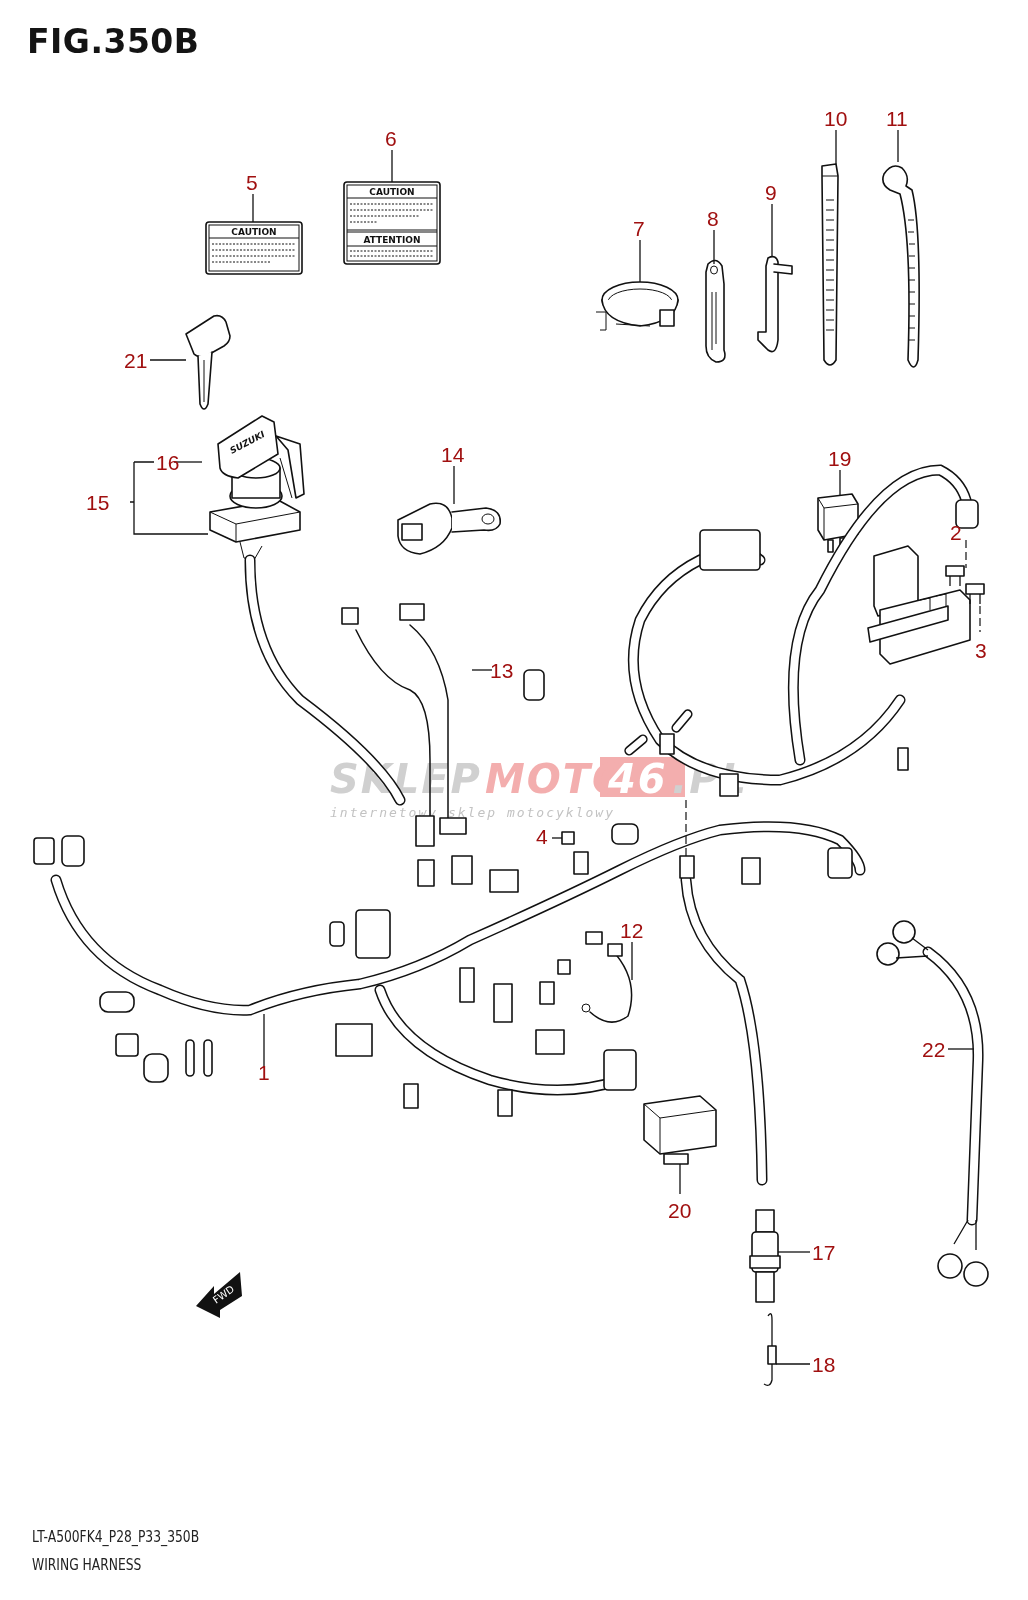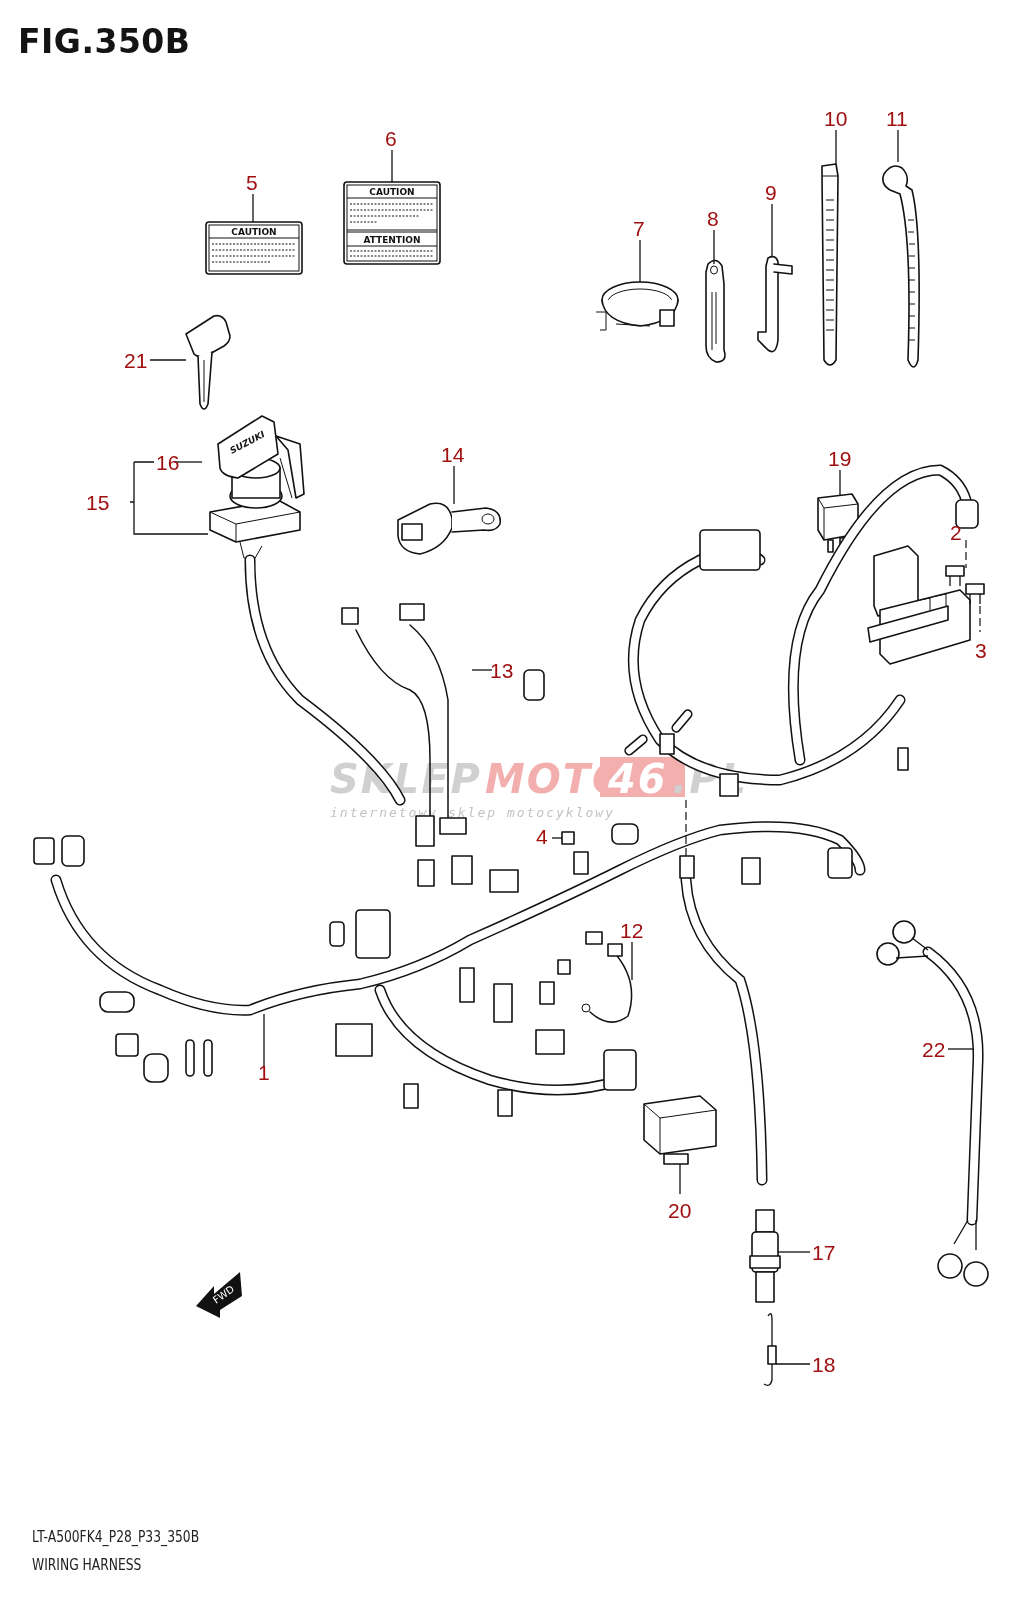--- a/index.html
+++ b/index.html
@@ -1,17 +1,17 @@
 <!DOCTYPE html>
 <html><head>
 <meta charset="utf-8">
 <style>
   html, body { margin: 0; padding: 0; background: #ffffff; }
   body { width: 1028px; height: 1600px; position: relative; overflow: hidden; font-family: "Liberation Sans", sans-serif; }
-  .fig-title { position: absolute; left: 18px; top: 22px; font-family: "DejaVu Sans", sans-serif; font-weight: bold; font-size: 33px; color: #141414; letter-spacing: 0.5px; }
+  .fig-title { position: absolute; left: 27px; top: 22px; font-family: "DejaVu Sans", sans-serif; font-weight: bold; font-size: 33px; color: #141414; letter-spacing: 0.5px; }
   .footer { position: absolute; left: 32px; font-family: "DejaVu Sans", sans-serif; font-size: 15px; color: #222; transform: scaleX(0.82); transform-origin: left; }
   .footer.code { top: 1528px; }
   .footer.name { top: 1556px; }
   svg#diagram { position: absolute; left: 0; top: 0; }
   .callout { font-family: "Liberation Sans", sans-serif; font-size: 21px; fill: #a01010; }
   .ln { stroke: #111; stroke-width: 1.3; fill: none; }
   .part { stroke: #111; stroke-width: 1.6; fill: #fff; stroke-linejoin: round; stroke-linecap: round; }
   .wire { stroke: #111; stroke-width: 1.5; fill: none; stroke-linecap: round; }
   .wire-fill { stroke: #fff; stroke-width: 8; fill: none; stroke-linecap: round; }
   .wire-out { stroke: #111; stroke-width: 11; fill: none; stroke-linecap: round; }

